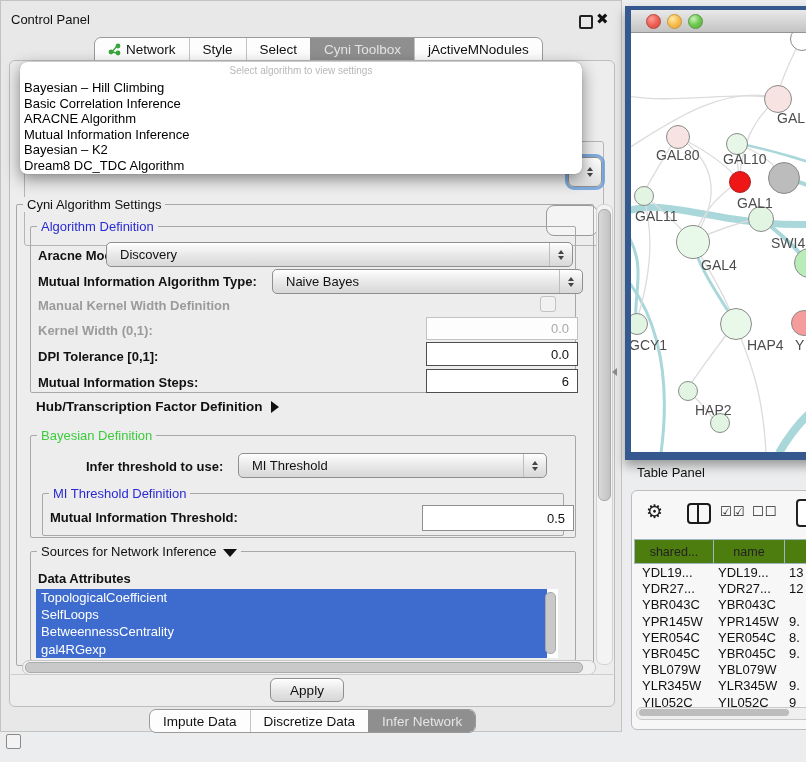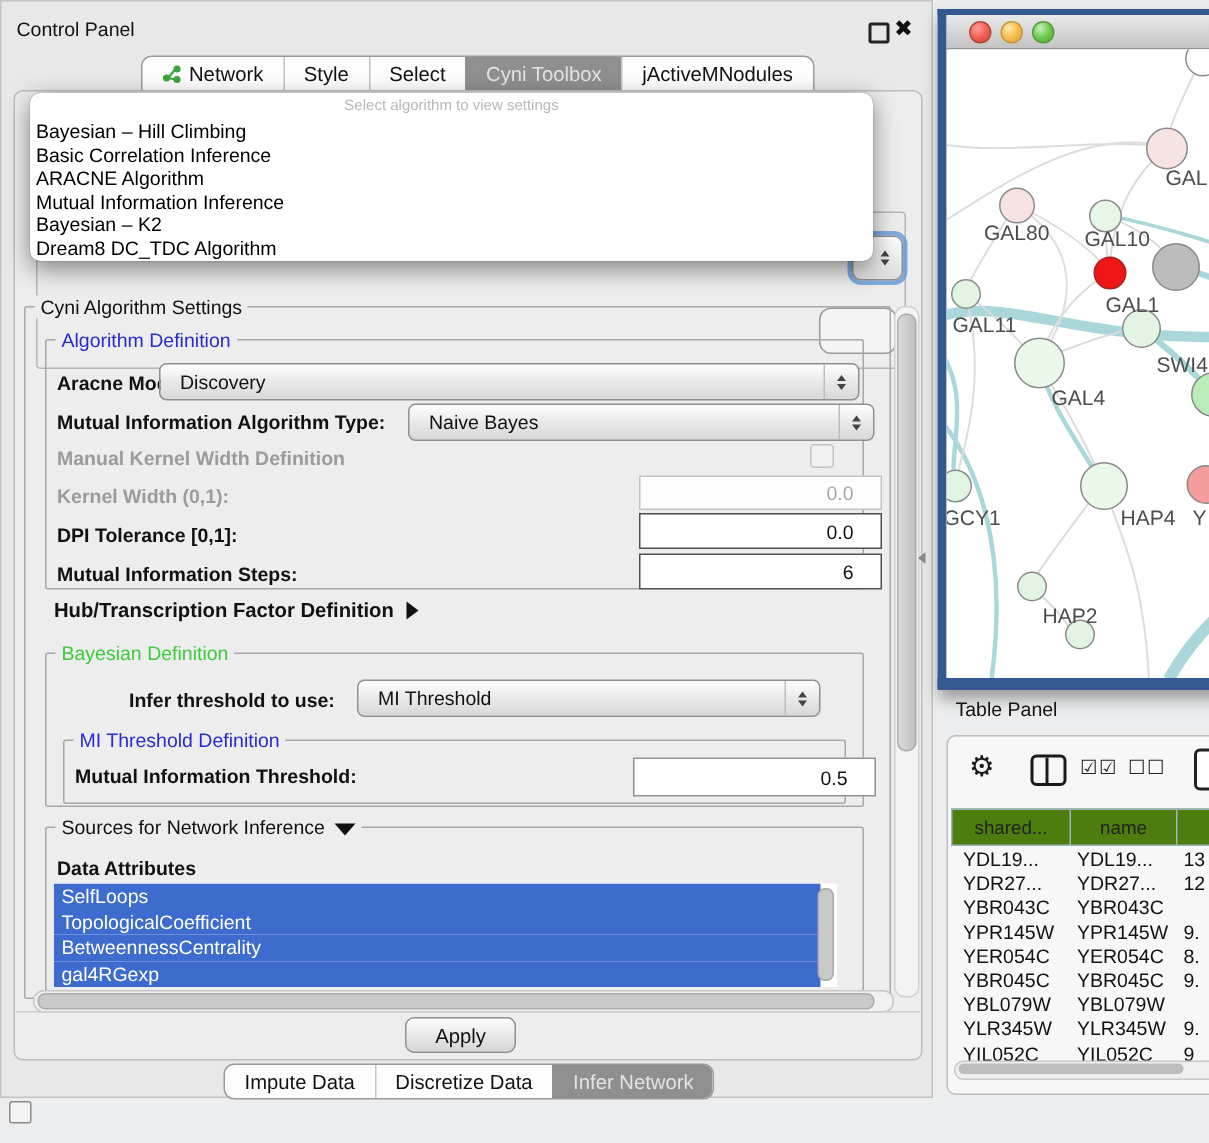--- a/index.html
+++ b/index.html
@@ -40,21 +40,21 @@
   .lbl{position:absolute;font-size:13px;font-weight:bold;white-space:nowrap}
   .lbl.dis{color:#9b9b9b}
   .combo{position:absolute;height:23px;border:1px solid #8f8f8f;border-radius:5px;
          background:linear-gradient(#fefefe,#e9e9e9 50%,#d8d8d8);display:flex;align-items:center;
          padding-left:13px;font-size:13px;box-shadow:inset 0 1px 0 rgba(255,255,255,.7)}
   .spin{position:absolute;right:0;top:0;bottom:0;width:22px;border-left:1px solid #bdbdbd;
         display:flex;flex-direction:column;align-items:center;justify-content:center;gap:2px}
   .tri-u{width:0;height:0;border-left:3.5px solid transparent;border-right:3.5px solid transparent;border-bottom:4.5px solid #444}
   .tri-d{width:0;height:0;border-left:3.5px solid transparent;border-right:3.5px solid transparent;border-top:4.5px solid #444}
   .field{position:absolute;background:#fff;border:1px solid #4e4e4e;display:flex;align-items:center;
-         justify-content:flex-end;padding-right:18px;font-size:13px}
+         justify-content:flex-end;padding-right:8px;font-size:13px}
   .field.dis{border:1px solid #c2c2c2;color:#a8a8a8;background:#fdfdfd}
   .checkbox{position:absolute;width:14px;height:14px;border:1px solid #c2c2c2;border-radius:3px;background:#f1f1f1}
   .tri-right{display:inline-block;width:0;height:0;border-top:6px solid transparent;border-bottom:6px solid transparent;
              border-left:8px solid #111;vertical-align:middle;margin-left:8px}
   .tri-down-big{display:inline-block;width:0;height:0;border-left:7px solid transparent;border-right:7px solid transparent;
              border-top:8px solid #111;vertical-align:middle;margin-left:6px}
   .attr-list{position:absolute;left:34px;top:587px;width:522px;height:69px;background:#fff;overflow:hidden}
   .attr-item{height:17.2px;line-height:17.2px;background:#3e6cce;color:#fff;padding-left:5px;font-size:13px;width:506px}
   .list-scroll{position:absolute;right:2px;top:3px;width:9px;height:60px;background:#c9c9c9;border:1px solid #a8a8a8;border-radius:5px}
   .vscroll-track{position:absolute;left:594px;top:202px;width:15px;height:459px;background:#f3f3f3;border:1px solid #d2d2d2;border-radius:7px}
@@ -219,22 +219,22 @@
       <div class="lbl" style="left:40px;top:449px">Mutual Information Threshold:</div>
       <div class="field" style="left:412px;top:444px;width:142px;height:24px;border-color:#8f8f8f">
         <span>0.5</span>
       </div>
 
       <div class="group" style="left:20px;top:490px;width:544px;height:108px">
         <div class="gtitle"><span>Sources for Network Inference</span><span class="tri-down-big"></span></div>
       </div>
       <div class="lbl" style="left:28px;top:510px">Data Attributes</div>
       <div class="attr-list" style="left:26px;top:528px">
+        <div class="attr-item">TopologicalCoefficient</div>
         <div class="attr-item">SelfLoops</div>
-        <div class="attr-item">TopologicalCoefficient</div>
         <div class="attr-item">BetweennessCentrality</div>
         <div class="attr-item">gal4RGexp</div>
         <div class="list-scroll"></div>
       </div>
 
       <div class="vscroll-track" style="left:586px;top:143px;height:459px">
         <div class="vscroll-thumb"></div>
       </div>
       <div class="hscroll" style="left:12px;top:599px">
         <div class="hscroll-thumb"></div>

